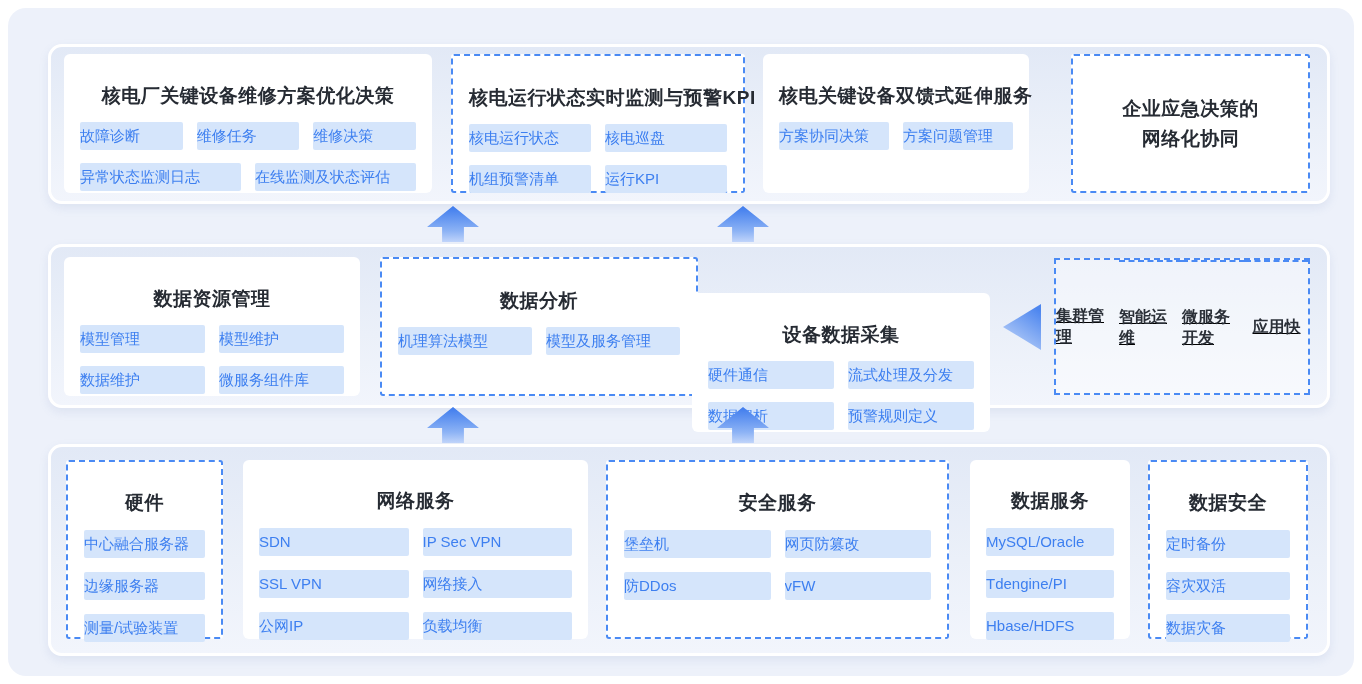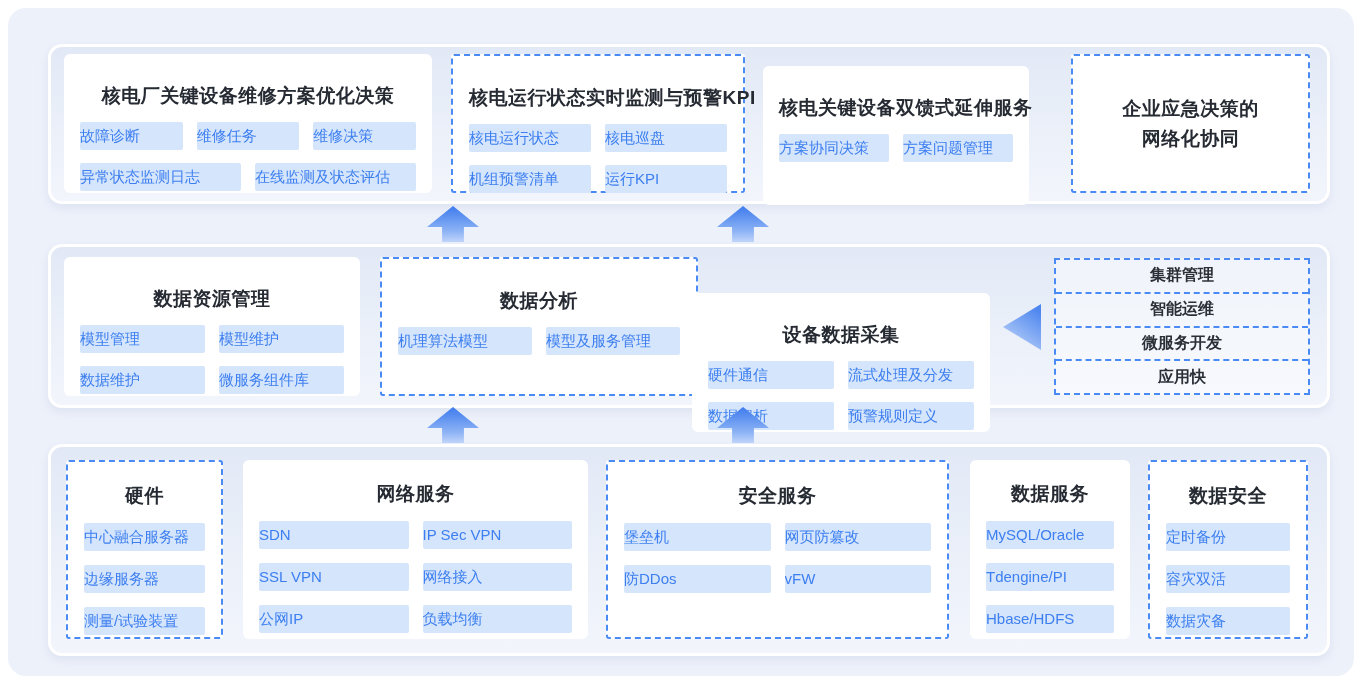--- a/index.html
+++ b/index.html
@@ -19,42 +19,42 @@
   .card.dashed { border:2px dashed #4a8af4; border-radius:3px; }
   .card-title { text-align:center; font-size:19px; font-weight:bold; color:#262b33;
                 margin-top:17px; letter-spacing:.5px; white-space:nowrap; }
   .tag-row { display:flex; gap:14px; margin-top:13px; }
   .tag { flex:1; height:28px; line-height:28px; text-align:left; background:#d5e5fb;
          color:#3d7ff0; font-size:15px; border-radius:2px; white-space:nowrap; overflow:hidden; }
 
   .center-card { display:flex; align-items:center; justify-content:center; }
   .center-card .card-title { margin-top:0; white-space:pre-line; line-height:1.55; }
 
-  .bottom-card .card-title { margin-top:9px; }
+  .bottom-card .card-title { margin-top:16px; }
   .bottom-card .tag-row { margin-top:14px; }
 
   .up-arrow { position:absolute; width:52px; height:36px;
               background:linear-gradient(180deg,#3e7bed 0%,#8db3f5 70%,#c0d4fa 100%);
               clip-path:polygon(50% 0,100% 58%,71% 58%,71% 100%,29% 100%,29% 58%,0 58%); }
   .left-arrow { position:absolute; width:38px; height:46px;
               background:linear-gradient(215deg,#4d86ef 10%,#9cbdf6 60%,#cddef b 100%);
               background:linear-gradient(215deg,#4d86ef 10%,#c8daf9 100%);
               clip-path:polygon(100% 0,100% 100%,0 50%); }
 
   .plist { position:absolute; left:1046px; top:250px; width:256px; height:137px;
            border:2px dashed #4a8af4; background:rgba(255,255,255,.45);
-           display:flex; flex-direction:column; }
+           display:flex; flex-direction:row;text-decoration:underline; }
   .plist-row { flex:1; display:flex; align-items:center; justify-content:center;
                font-size:16px; font-weight:bold; color:#2b3038; }
   .plist-row + .plist-row { border-top:2px dashed #4a8af4; }
 
   
   #card-t1 { left:56px;  top:46px; width:368px; height:139px; }
   #card-t2 { left:443px; top:46px; width:294px; height:139px; }
-  #card-t3 { left:755px; top:58px; width:266px; height:139px; }
+  #card-t3 { left:755px; top:46px; width:266px; height:139px; }
   #card-t4 { left:1063px;top:46px; width:239px; height:139px; }
 
   #card-m1 { left:56px;  top:249px; width:296px; height:139px; }
   #card-m2 { left:372px; top:249px; width:318px; height:139px; }
   #card-m3 { left:684px; top:249px; width:298px; height:139px;margin-top:36px; }
 
   #card-b1 { left:58px;  top:452px; width:157px; height:179px; }
   #card-b2 { left:235px; top:452px; width:345px; height:179px; }
   #card-b3 { left:598px; top:452px; width:343px; height:179px; }
   #card-b4 { left:962px; top:452px; width:160px; height:179px; }

